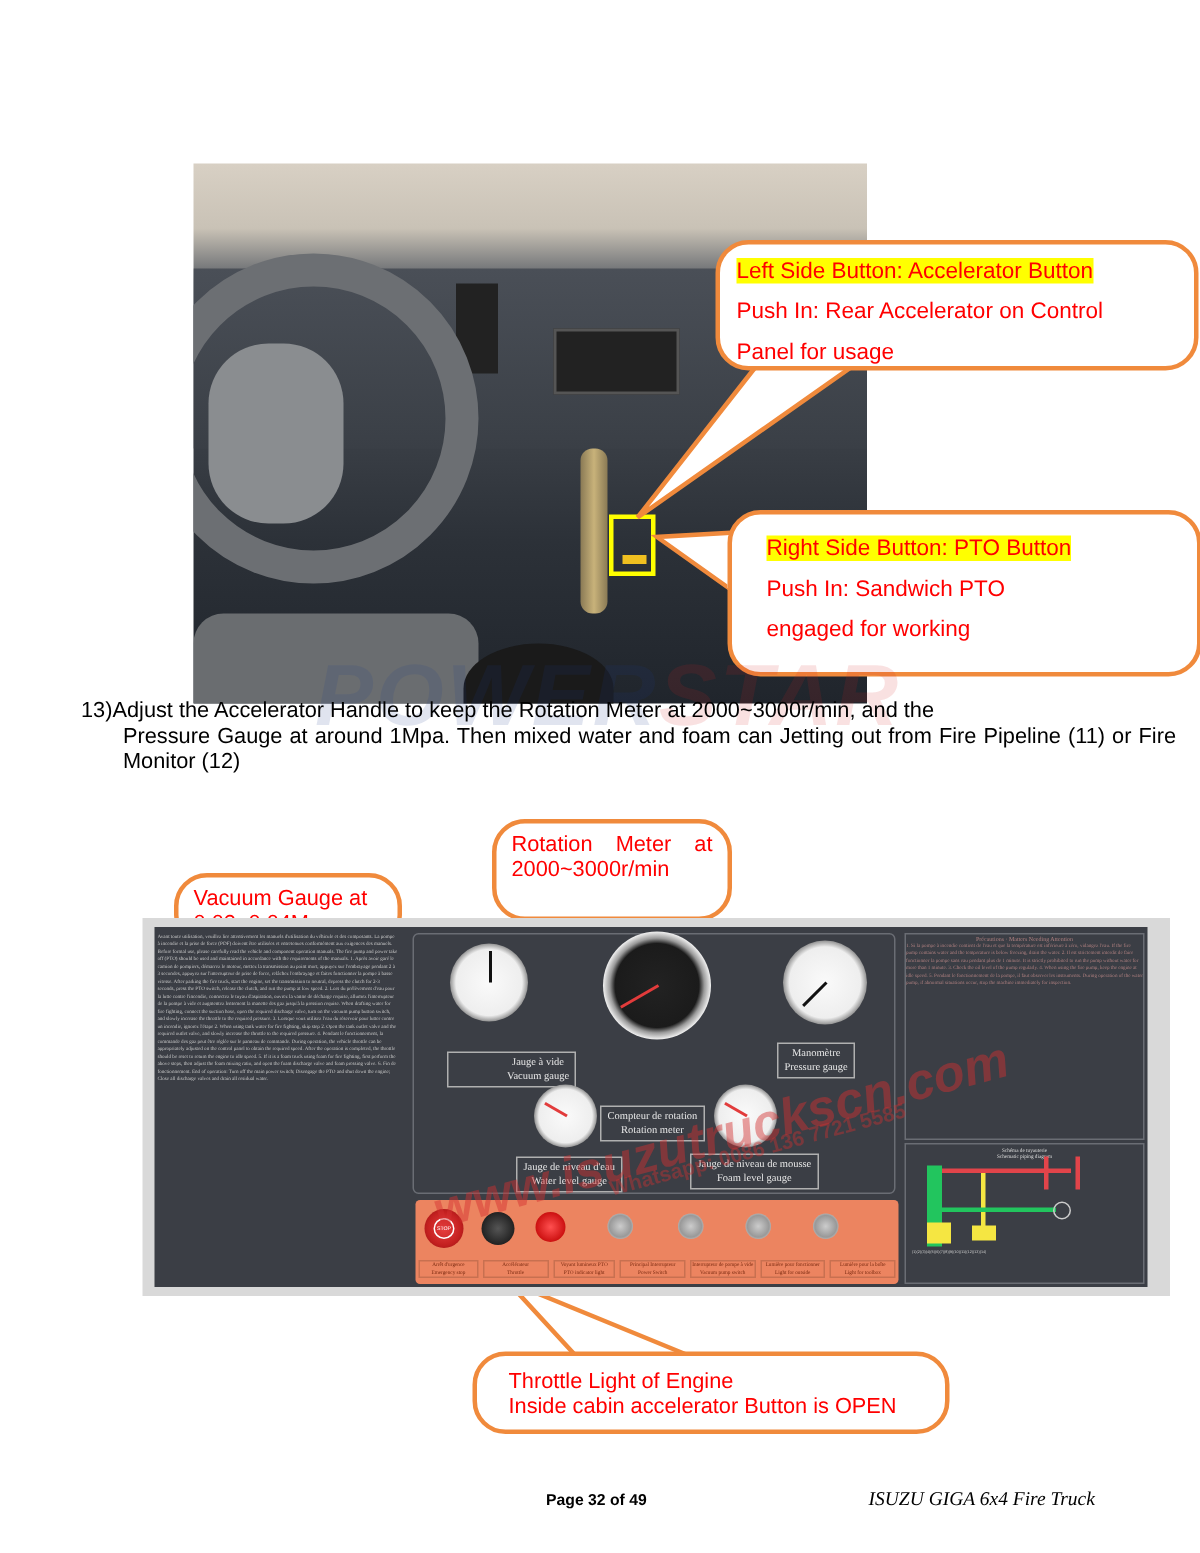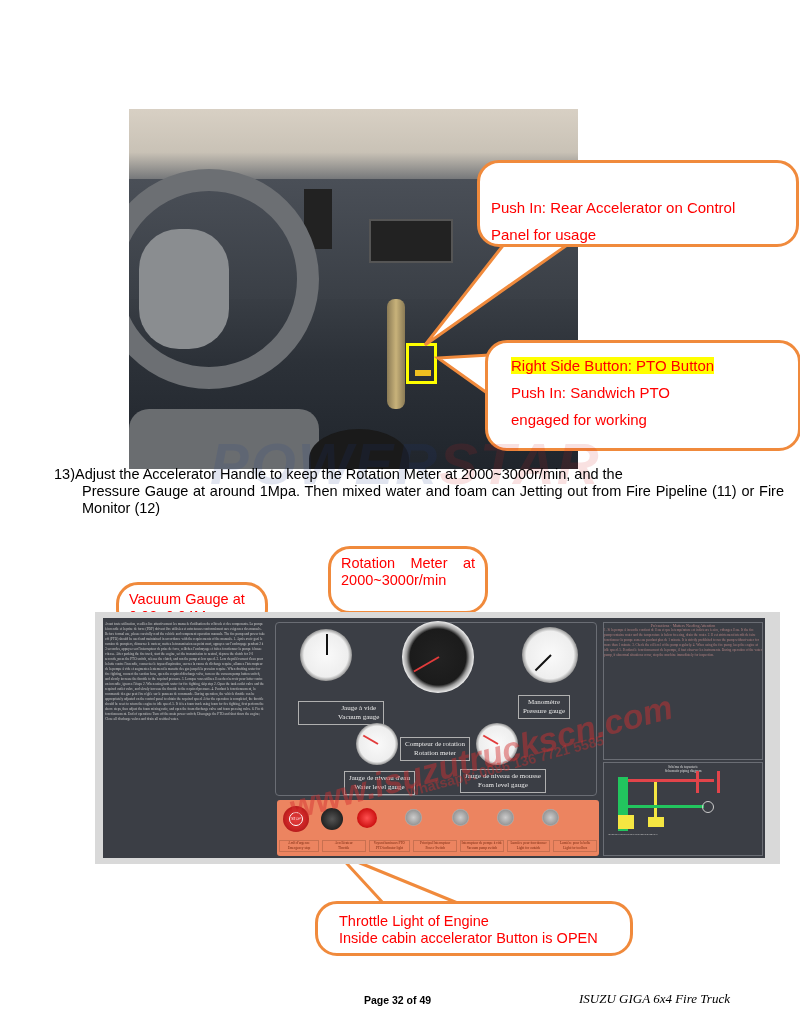--- a/index.html
+++ b/index.html
@@ -86,21 +86,21 @@
   <line x1="387" y1="594" x2="463" y2="594" stroke="#fff" stroke-width="4"></line>
 
   <polygon points="232,604 267,637 262,604" fill="#fff" stroke="#f08a3c" stroke-width="3"></polygon>
 
   <polygon points="384,904 338,854 460,904" fill="#fff" stroke="#f08a3c" stroke-width="3"></polygon>
   <line x1="386" y1="904" x2="458" y2="904" stroke="#fff" stroke-width="4"></line>
 </svg>
 
 <div class="abs callout c1">
   <div class="ctext red" style="padding:4px 0 0 11px;">
-    <br>
+    <span class="yel">Left Side Button: Accelerator Button</span><br>
     <span>Push In: Rear Accelerator on Control</span><br>
     <span>Panel for usage</span>
   </div>
 </div>
 <div class="abs callout c2">
   <div class="ctext red" style="padding:9px 0 0 23px;">
     <span class="yel">Right Side Button: PTO Button</span><br>
     <span>Push In: Sandwich PTO</span><br>
     <span>engaged for working</span>
   </div>

